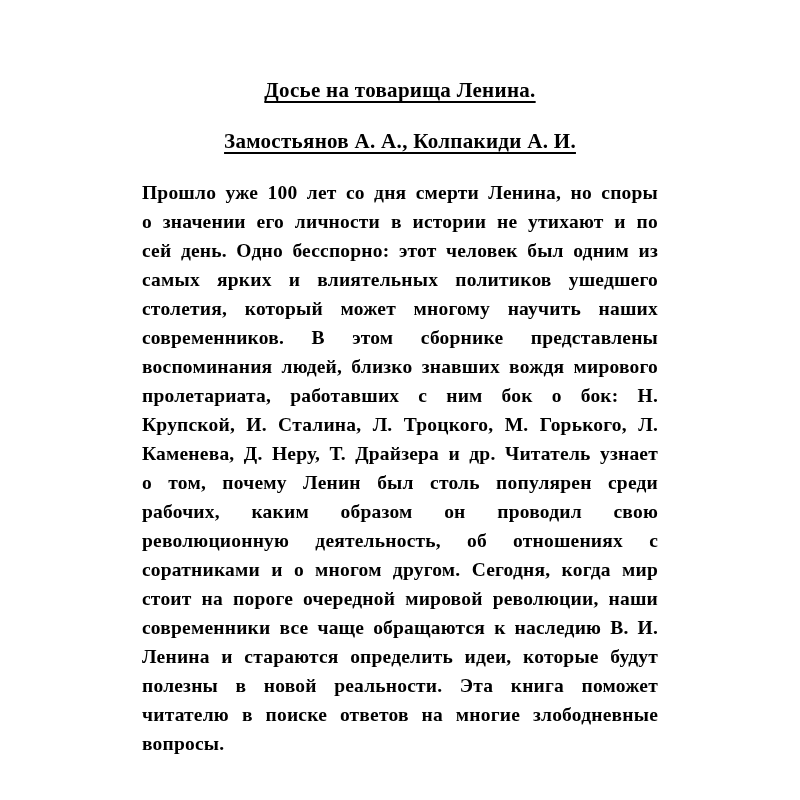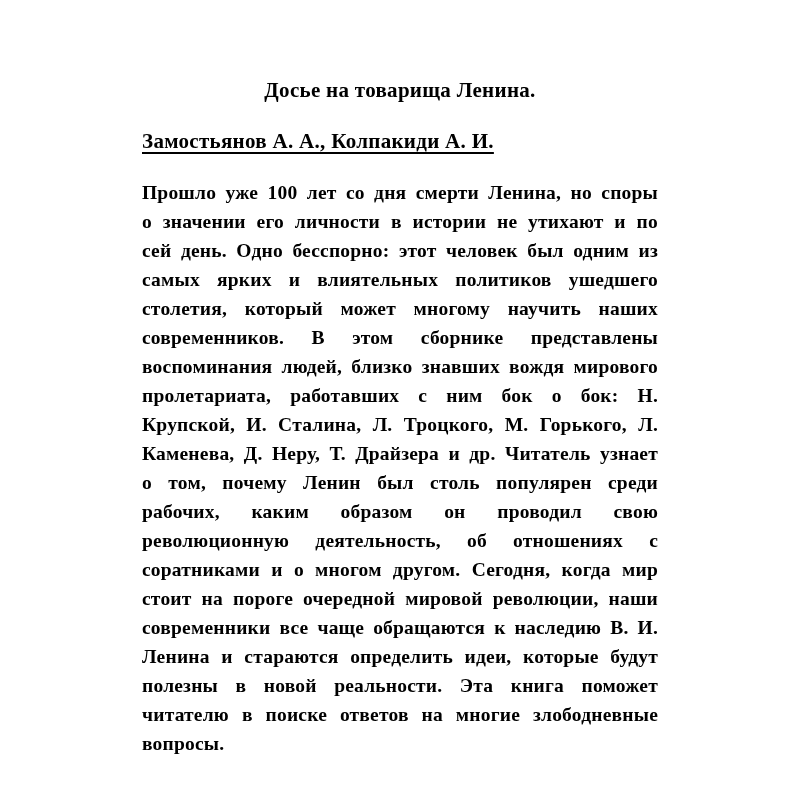--- a/index.html
+++ b/index.html
@@ -14,27 +14,29 @@
   .page {
     width: 800px;
     height: 800px;
     background: #ffffff;
     padding: 78px 142px 60px 142px;
   }
   .doc-title {
     font-size: 21px;
     font-weight: bold;
     text-align: center;
+    text-decoration: underline;
     text-underline-offset: 4px;
     margin-bottom: 26px;
     letter-spacing: 0.3px;
   }
   .doc-authors {
     font-size: 21px;
     font-weight: bold;
+    text-align: center;
     text-decoration: underline;
     text-underline-offset: 4px;
     margin-bottom: 24px;
     letter-spacing: 0.3px;
   }
   .doc-body {
     font-size: 19.5px;
     font-weight: bold;
     line-height: 29px;
     text-align: justify;

